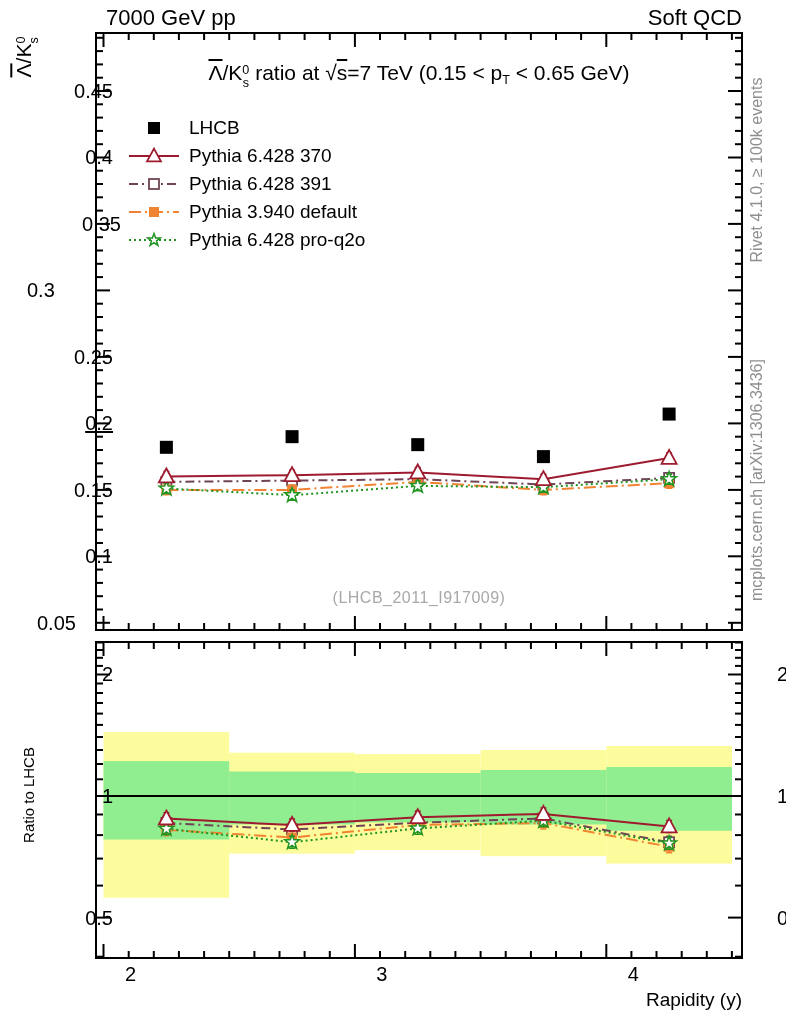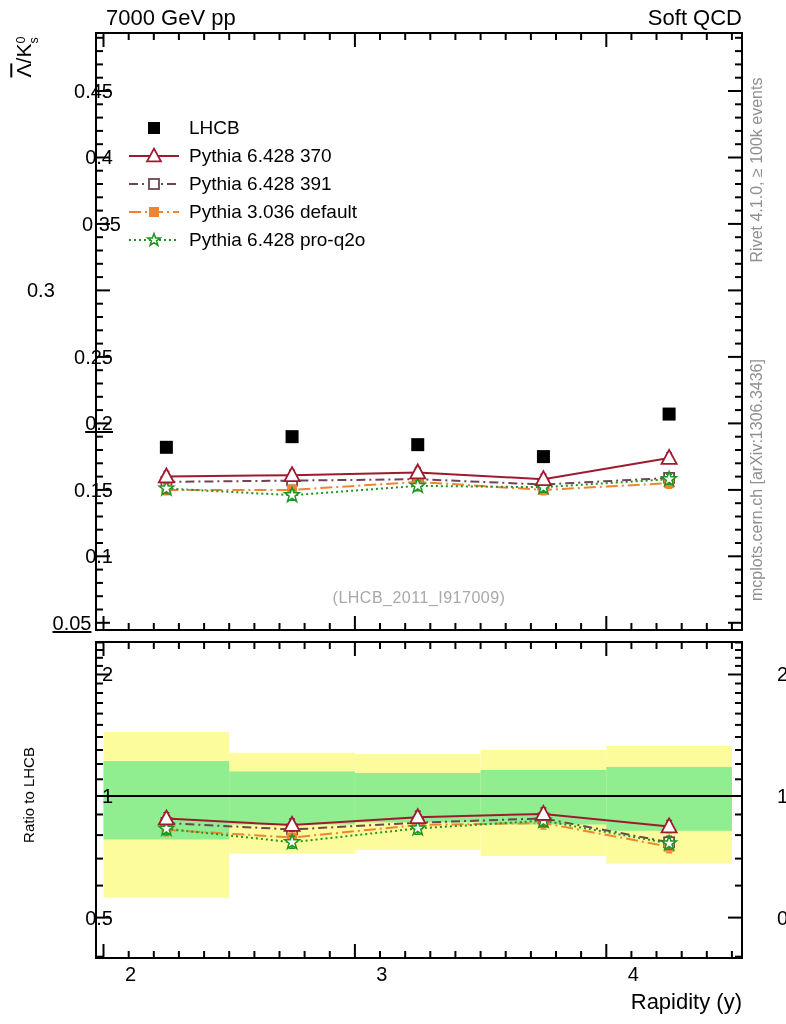--- a/index.html
+++ b/index.html
@@ -11,21 +11,21 @@
   .ticklabel{position:absolute;font-size:20px;line-height:24px;padding-left:27px;}
   .legend{left:128px;top:114px;text-align:right;}
   .leg-row{display:flex;align-items:center;height:28px;}
   .leg-label{font-size:19px;margin-left:9px;white-space:nowrap;}
   .watermark{left:219px;top:589px;width:400px;text-align:center;
              font-size:16px;color:#a8a8a8;letter-spacing:0.5px;}
   .rot{transform:translate(-50%,-50%) rotate(-90deg);white-space:nowrap;}
   .side-note{font-size:16px;color:#8f8f8f;}
   .yaxis-title{font-size:21px;}
   .ratio-ylabel{font-size:15px;}
-  .xlabel{left:497px;top:989px;width:245px;text-align:right;font-size:22px;}
+  .xlabel{left:497px;top:989px;width:245px;text-align:right;font-size:19px;}
   .ovl{text-decoration:overline;}
   .stk{display:inline-block;vertical-align:-30%;}
   .stk span{display:block;font-size:0.60em;line-height:1.05;}
   .subt{font-size:0.60em;vertical-align:-30%;}
 </style>
 </head>
 <body>
 
 <div id="fig">
 
@@ -384,20 +384,21 @@
         <rect x="285.56225680933846" y="430.17305122494434" width="13" height="13" fill="#000000"></rect>
         <rect x="411.2431906614786" y="438.1507795100223" width="13" height="13" fill="#000000"></rect>
         <rect x="536.9241245136186" y="450.11737193763923" width="13" height="13" fill="#000000"></rect>
         <rect x="662.6050583657587" y="407.5694877505568" width="13" height="13" fill="#000000"></rect>
       </g>
     </svg>
 
   <div class="abs hdr" style="left:106px;top:6px">7000 GeV pp</div>
   <div class="abs hdr" style="right:44px;top:6px;text-align:right">Soft QCD</div>
 
+  <div class="abs main-title"><span class="ovl">Λ</span><span>/K</span><span class="stk"><span>0</span><span>s</span></span><span> ratio at </span><span>√</span><span class="ovl">s</span><span>=7 TeV (0.15 &lt; p</span><span class="subt">T</span><span> &lt; 0.65 GeV)</span></div>
 
   <div class="abs rot yaxis-title" style="left:27px;top:57px"><span class="ovl">Λ</span><span>/K</span><span class="stk"><span>0</span><span>s</span></span></div>
 
   <div id="legend" class="abs legend">
       <div class="leg-row">
         <svg width="52" height="26">
           <rect x="20" y="7" width="12" height="12" fill="#000000"></rect>
         </svg>
         <span class="leg-label">LHCB</span>
       </div>
@@ -413,41 +414,41 @@
           <line x1="1" y1="13" x2="51" y2="13" stroke="#6f4456" stroke-width="2" stroke-dasharray="9 4 2 4"></line>
           <rect x="21" y="8" width="10" height="10" fill="#fff" stroke="#6f4456" stroke-width="1.8"></rect>
         </svg>
         <span class="leg-label">Pythia 6.428 391</span>
       </div>
       <div class="leg-row">
         <svg width="52" height="26">
           <line x1="1" y1="13" x2="51" y2="13" stroke="#f18432" stroke-width="2" stroke-dasharray="12 4 2 4"></line>
           <rect x="21" y="8" width="10" height="10" fill="#f18432"></rect>
         </svg>
-        <span class="leg-label">Pythia 3.036 default</span>
+        <span class="leg-label">Pythia 3.940 default</span>
       </div>
       <div class="leg-row">
         <svg width="52" height="26">
           <line x1="1" y1="13" x2="51" y2="13" stroke="#209421" stroke-width="2" stroke-dasharray="2 3"></line>
           <polygon points="26.0,6.4 27.6,10.9 32.3,11.0 28.5,13.8 29.9,18.3 26.0,15.6 22.1,18.3 23.5,13.8 19.7,11.0 24.4,10.9" fill="#fff" stroke="#209421" stroke-width="1.5"></polygon>
         </svg>
         <span class="leg-label">Pythia 6.428 pro-q2o</span>
       </div>
     </div>
 
   <div class="abs watermark">(LHCB_2011_I917009)</div>
 
   <div class="abs rot side-note" style="left:757px;top:170px">Rivet 4.1.0, ≥ 100k events</div>
   <div class="abs rot side-note" style="left:757px;top:480px">mcplots.cern.ch [arXiv:1306.3436]</div>
 
   <div class="abs rot ratio-ylabel" style="left:28px;top:795px">Ratio to LHCB</div>
 
   <div class="abs xlabel">Rapidity (y)</div>
 
-<div class="ticklabel" style="left: 2px; top: 610.82px; width: 86px; text-align: center; text-decoration: underline;">0.05</div>
+<div class="ticklabel" style="left: 10px; top: 610.82px; width: 86px; text-align: left;">0.05</div>
     <div class="ticklabel" style="left: 0px; top: 544.339px; width: 86px; text-align: right;">0.1</div>
     <div class="ticklabel" style="left: 0px; top: 477.858px; width: 86px; text-align: right;">0.15</div>
     <div class="ticklabel" style="left: 0px; top: 411.377px; width: 86px; text-align: right; text-decoration: underline;">0.2</div>
     <div class="ticklabel" style="left: 0px; top: 344.896px; width: 86px; text-align: right;">0.25</div>
     <div class="ticklabel" style="left: 0px; top: 278.415px; width: 86px; ">0.3</div>
     <div class="ticklabel" style="left: 8px; top: 211.934px; width: 86px; text-align: right;">0.35</div>
     <div class="ticklabel" style="left: 0px; top: 145.453px; width: 86px; text-align: right;">0.4</div>
     <div class="ticklabel" style="left: 0px; top: 78.9715px; width: 86px; text-align: right;">0.45</div>
     <div class="ticklabel" style="left: 0px; top: 905.554px; width: 86px; text-align: right;">0.5</div>
     <div class="ticklabel" style="left: 0px; top: 784.016px; width: 86px; text-align: right;">1</div>

